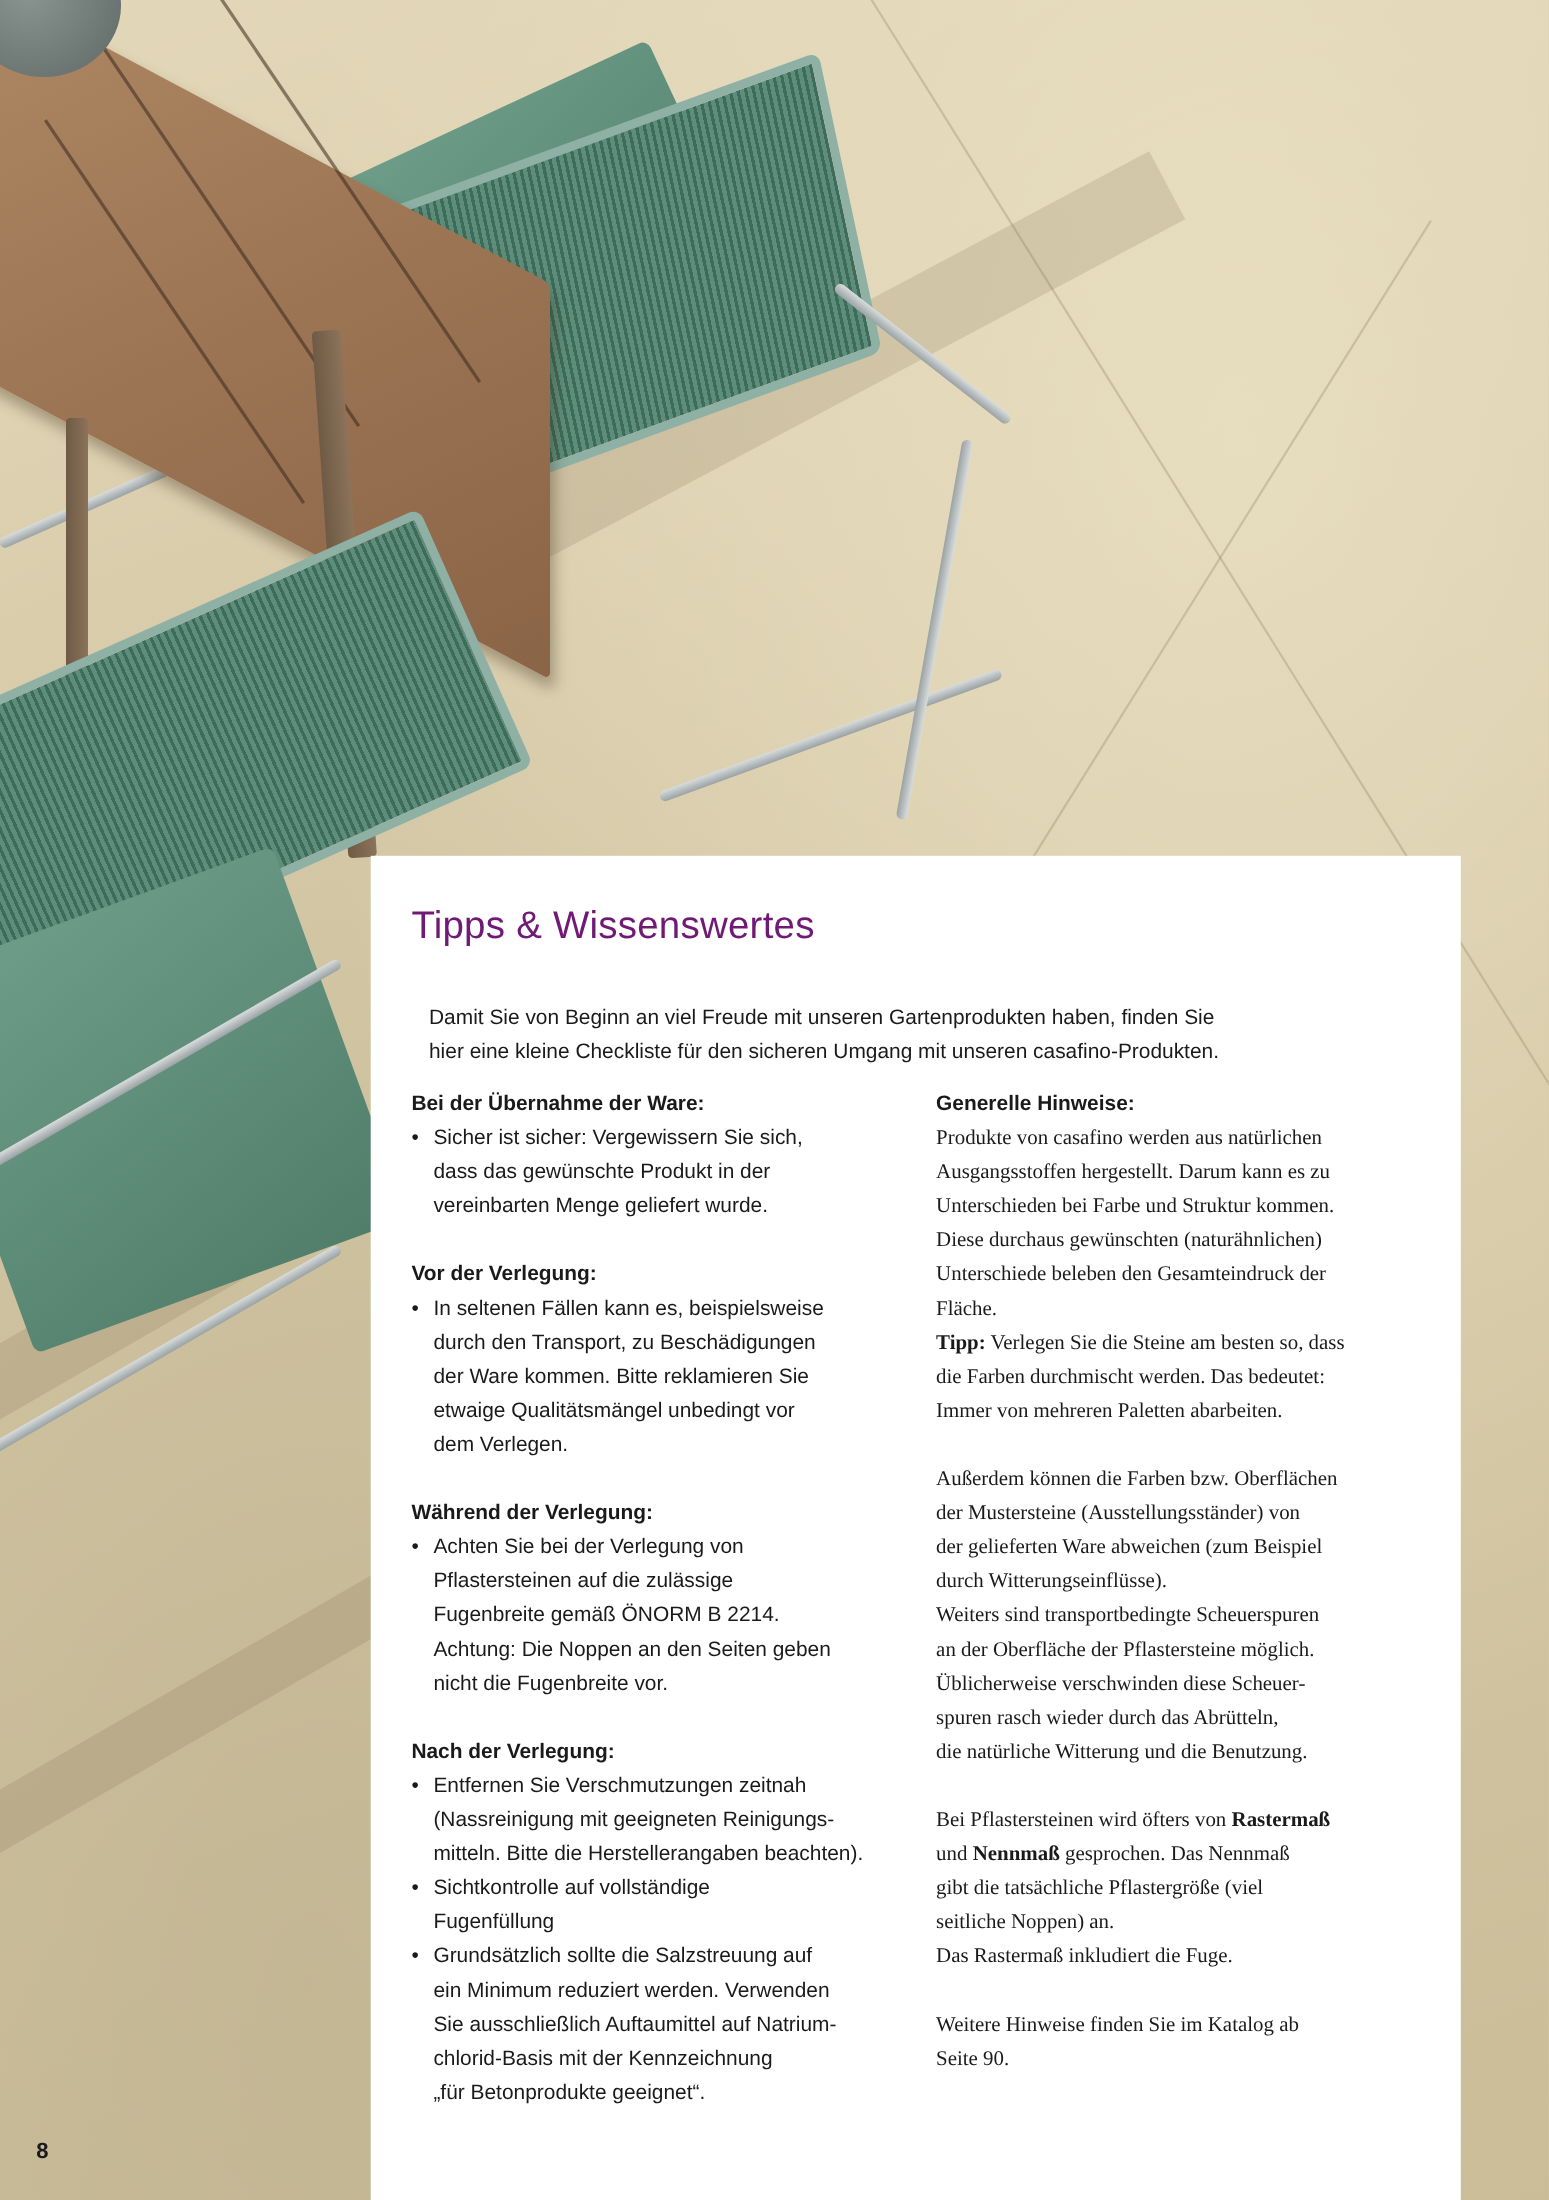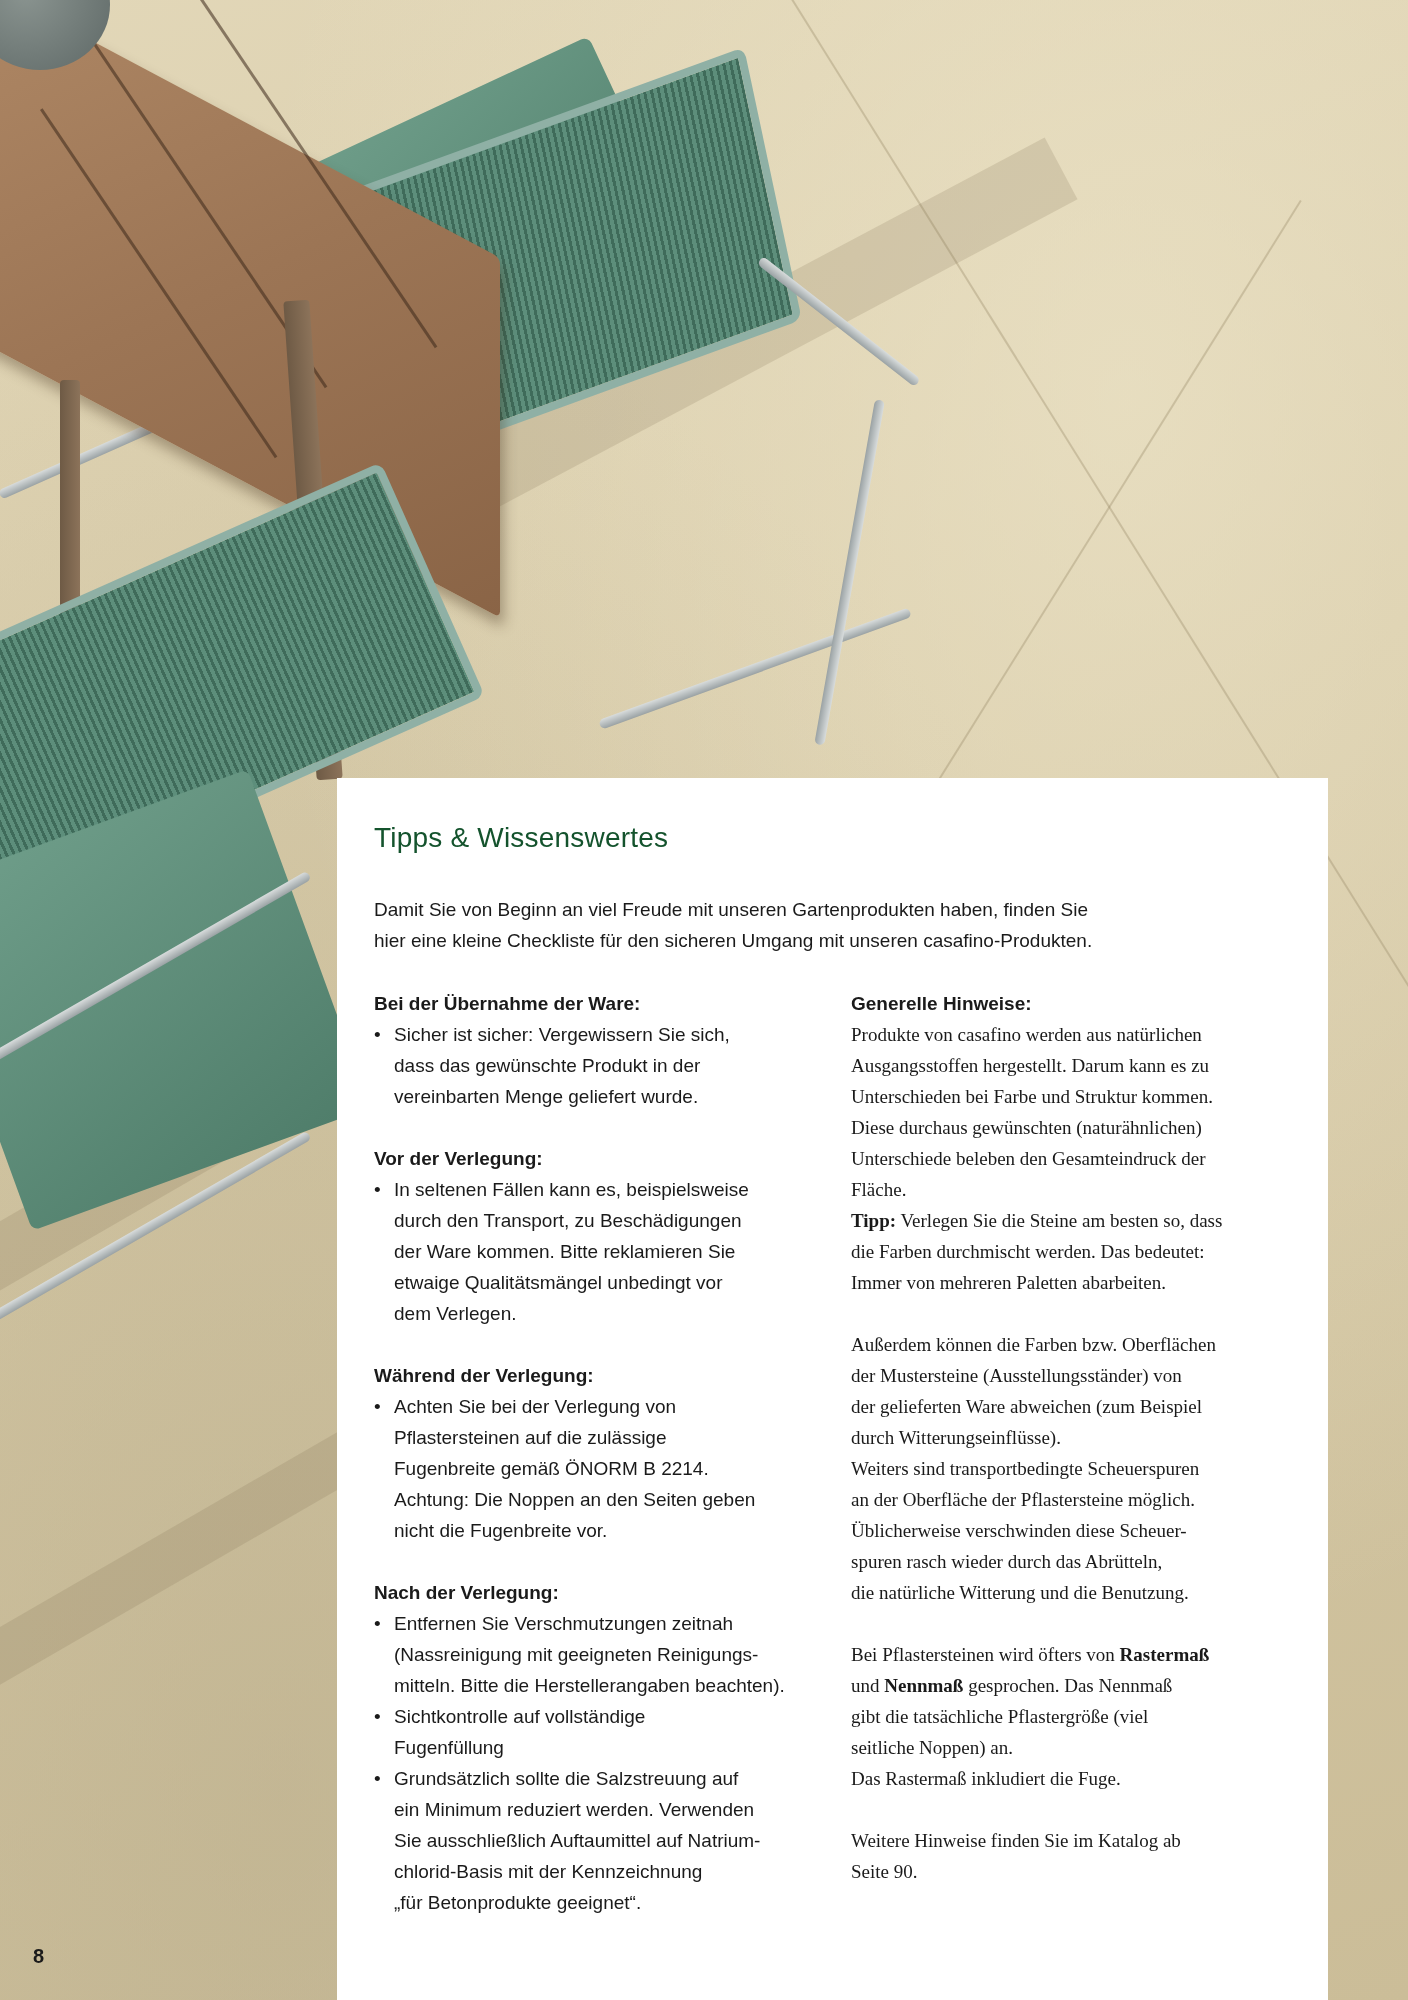--- a/index.html
+++ b/index.html
@@ -25,22 +25,22 @@
   .plate { position: absolute; left: -30px; top: -60px; width: 140px; height: 130px; border-radius: 50%;
     background: radial-gradient(circle at 40% 40%, #8a9490, #5e6866); }
   .leg { position: absolute; background: linear-gradient(90deg, #6e5a45, #8c735a); border-radius: 4px; }
   .chair-back { position: absolute; background:
       repeating-linear-gradient(90deg, #5d8e7b 0 4px, #3f6b5a 4px 7px);
     border: 8px solid #8fb0a5; border-radius: 10px; }
   .chair-seat { position: absolute; background: linear-gradient(160deg, #6f9e8a, #4f7d6a); border-radius: 8px; }
   .rod { position: absolute; background: linear-gradient(180deg, #d8dcdc, #9aa2a4); border-radius: 8px; height: 10px; transform-origin: 0 50%; }
 
   .panel { position: absolute; left: 337px; top: 778px; width: 991px; height: 1222px; background: #ffffff; }
-  .title { position: absolute; left: 37px; top: 44px; font-size: 28px; font-weight: normal; letter-spacing: 0.2px; color: #14532d; margin: 0; }
-  .intro { position: absolute; left: 37px; top: 116px; width: 860px; font-size: 19px; line-height: 31px; margin: 0; }
+  .title { position: absolute; left: 37px; top: 44px; font-size: 35px; font-weight: normal; letter-spacing: 0.2px; color: #701a75; margin: 0; }
+  .intro { position: absolute; left: 37px; top: 116px; width: 860px; font-size: 19px; line-height: 31px; margin: 16px; }
   .col { position: absolute; top: 210px; font-size: 19px; line-height: 31px; }
   .col.left { left: 37px; width: 450px; }
   .col.right { left: 514px; width: 440px; }
   .section { margin: 0 0 31px 0; }
   .heading { font-weight: bold; margin: 0; }
   ul.bullets { margin: 0; padding: 0; list-style: none; }
   ul.bullets li { position: relative; padding-left: 20px; margin: 0; }
   ul.bullets li::before { content: "•"; position: absolute; left: 0; top: 0; }
   .para { margin: 0 0 31px 0; font-family: Liberation Serif, serif; }
   .para span.b { font-weight: bold; }

